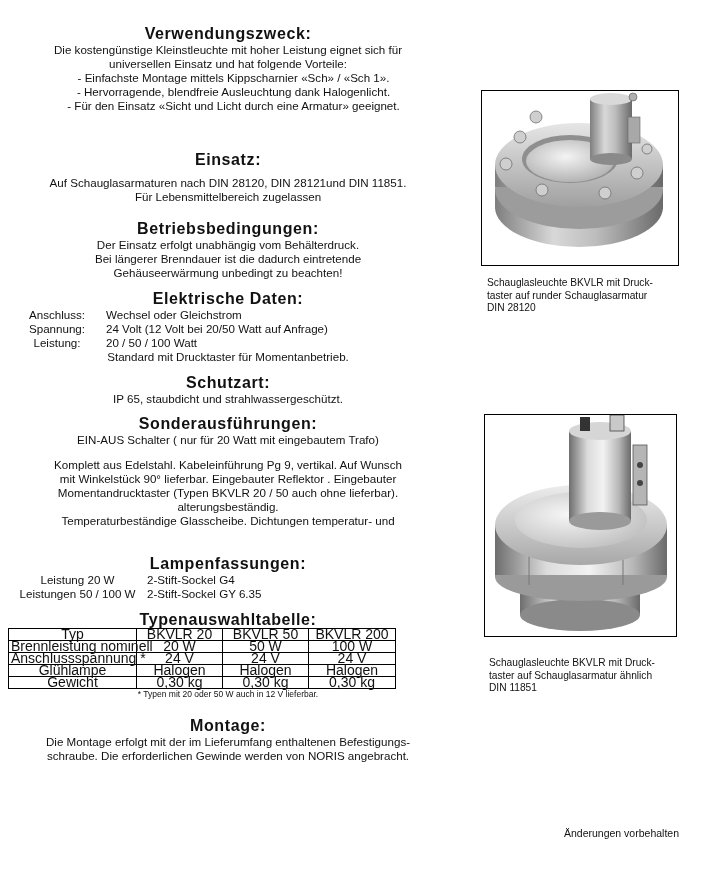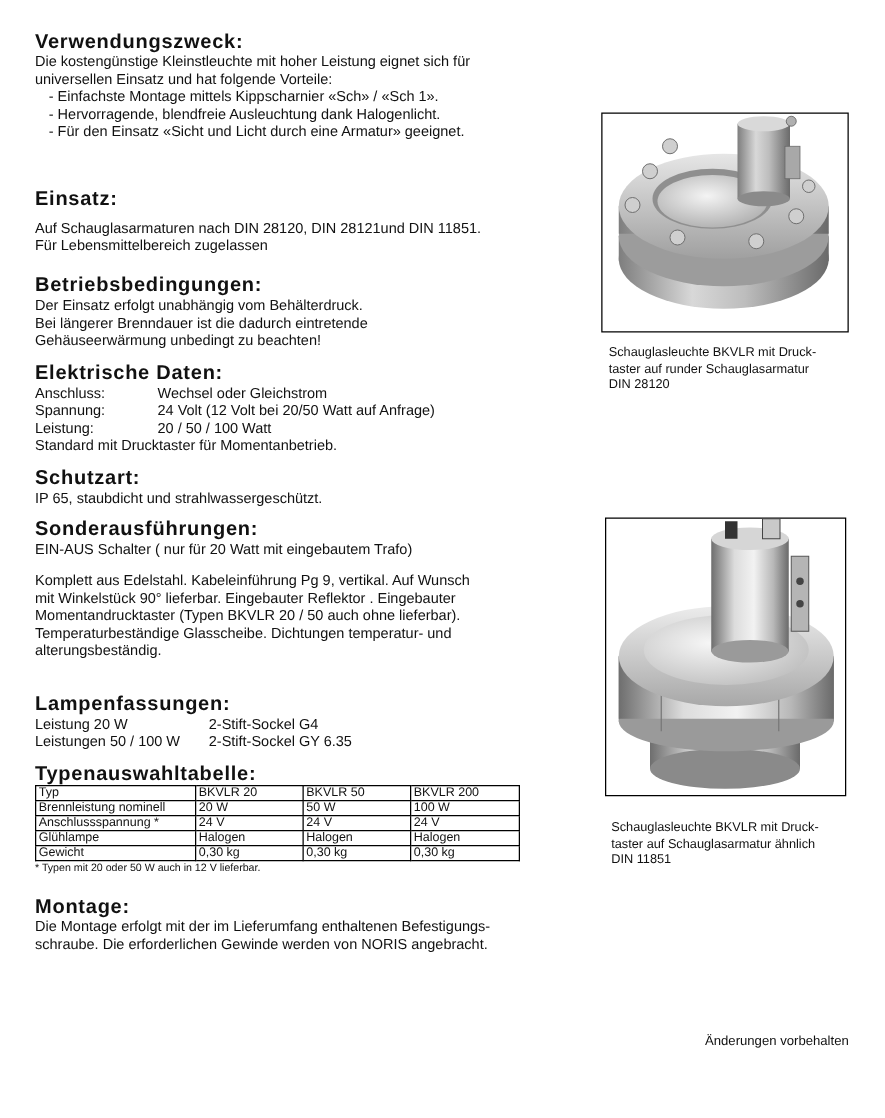--- a/index.html
+++ b/index.html
@@ -6,26 +6,26 @@
   body {
     width: 708px; height: 894px; background: #ffffff; position: relative; overflow: hidden;
     font-family: "Liberation Sans", sans-serif; color: #111111;
   }
   h2 {
     font-family: "Liberation Sans", sans-serif; font-size: 16px; font-weight: bold;
     letter-spacing: 0.6px; margin: 0; line-height: 17px; color: #111;
   }
   .p { font-size: 11.6px; line-height: 14px; margin: 0; }
   .ind { padding-left: 11px; }
-  .sec { position: absolute; left: 28px; width: 440px; }
+  .sec { position: absolute; left: 8px; width: 440px; text-align: center; }
   .kv { display: flex; font-size: 11.6px; line-height: 14px; }
   .kv .k { width: 98px; flex: none; }
   .kv2 .k { width: 139px; flex: none; }
   table.t {
-    border-collapse: collapse; font-size: 10px; width: 387px; table-layout: fixed;
+    border-collapse: collapse; font-size: 14px; width: 387px; table-layout: fixed;
   }
   table.t td {
     border: 1px solid #000; padding: 0 2px; line-height: 11px; height: 11px; white-space: nowrap;
   }
   table.t tr:first-child td { border-top: 1.5px solid #000; }
   table.t tr:last-child td { border-bottom: 1.5px solid #000; }
   table.t tr td:first-child { border-left: 1px solid #000; }
   .foot { font-size: 8.5px; line-height: 10px; }
   .frame { position: absolute; border: 1.5px solid #000; background: #fff; box-sizing: border-box; }
   .cap { position: absolute; font-size: 10.2px; line-height: 12.5px; text-align: justify; text-align-last: left; }
@@ -80,22 +80,22 @@
 
 <div class="sec" style="top:415px">
   <h2>Sonderausführungen:</h2>
   <p class="p" style="margin-top:1px">EIN-AUS Schalter ( nur für 20 Watt mit eingebautem Trafo)</p>
 </div>
 
 <div class="sec" style="top:457px">
   <p class="p" style="margin-top:1px">Komplett aus Edelstahl. Kabeleinführung Pg 9, vertikal. Auf Wunsch</p>
   <p class="p">mit Winkelstück 90° lieferbar. Eingebauter Reflektor . Eingebauter</p>
   <p class="p">Momentandrucktaster (Typen BKVLR 20 / 50 auch ohne lieferbar).</p>
+  <p class="p">alterungsbeständig.</p>
   <p class="p">Temperaturbeständige Glasscheibe. Dichtungen temperatur- und</p>
-  <p class="p">alterungsbeständig.</p>
 </div>
 
 <div class="sec" style="top:555px">
   <h2>Lampenfassungen:</h2>
   <div class="kv kv2" style="margin-top:1px">
     <span class="k">Leistung 20 W</span>
     <span>2-Stift-Sockel G4</span>
   </div>
   <div class="kv kv2">
     <span class="k">Leistungen 50 / 100 W</span>

